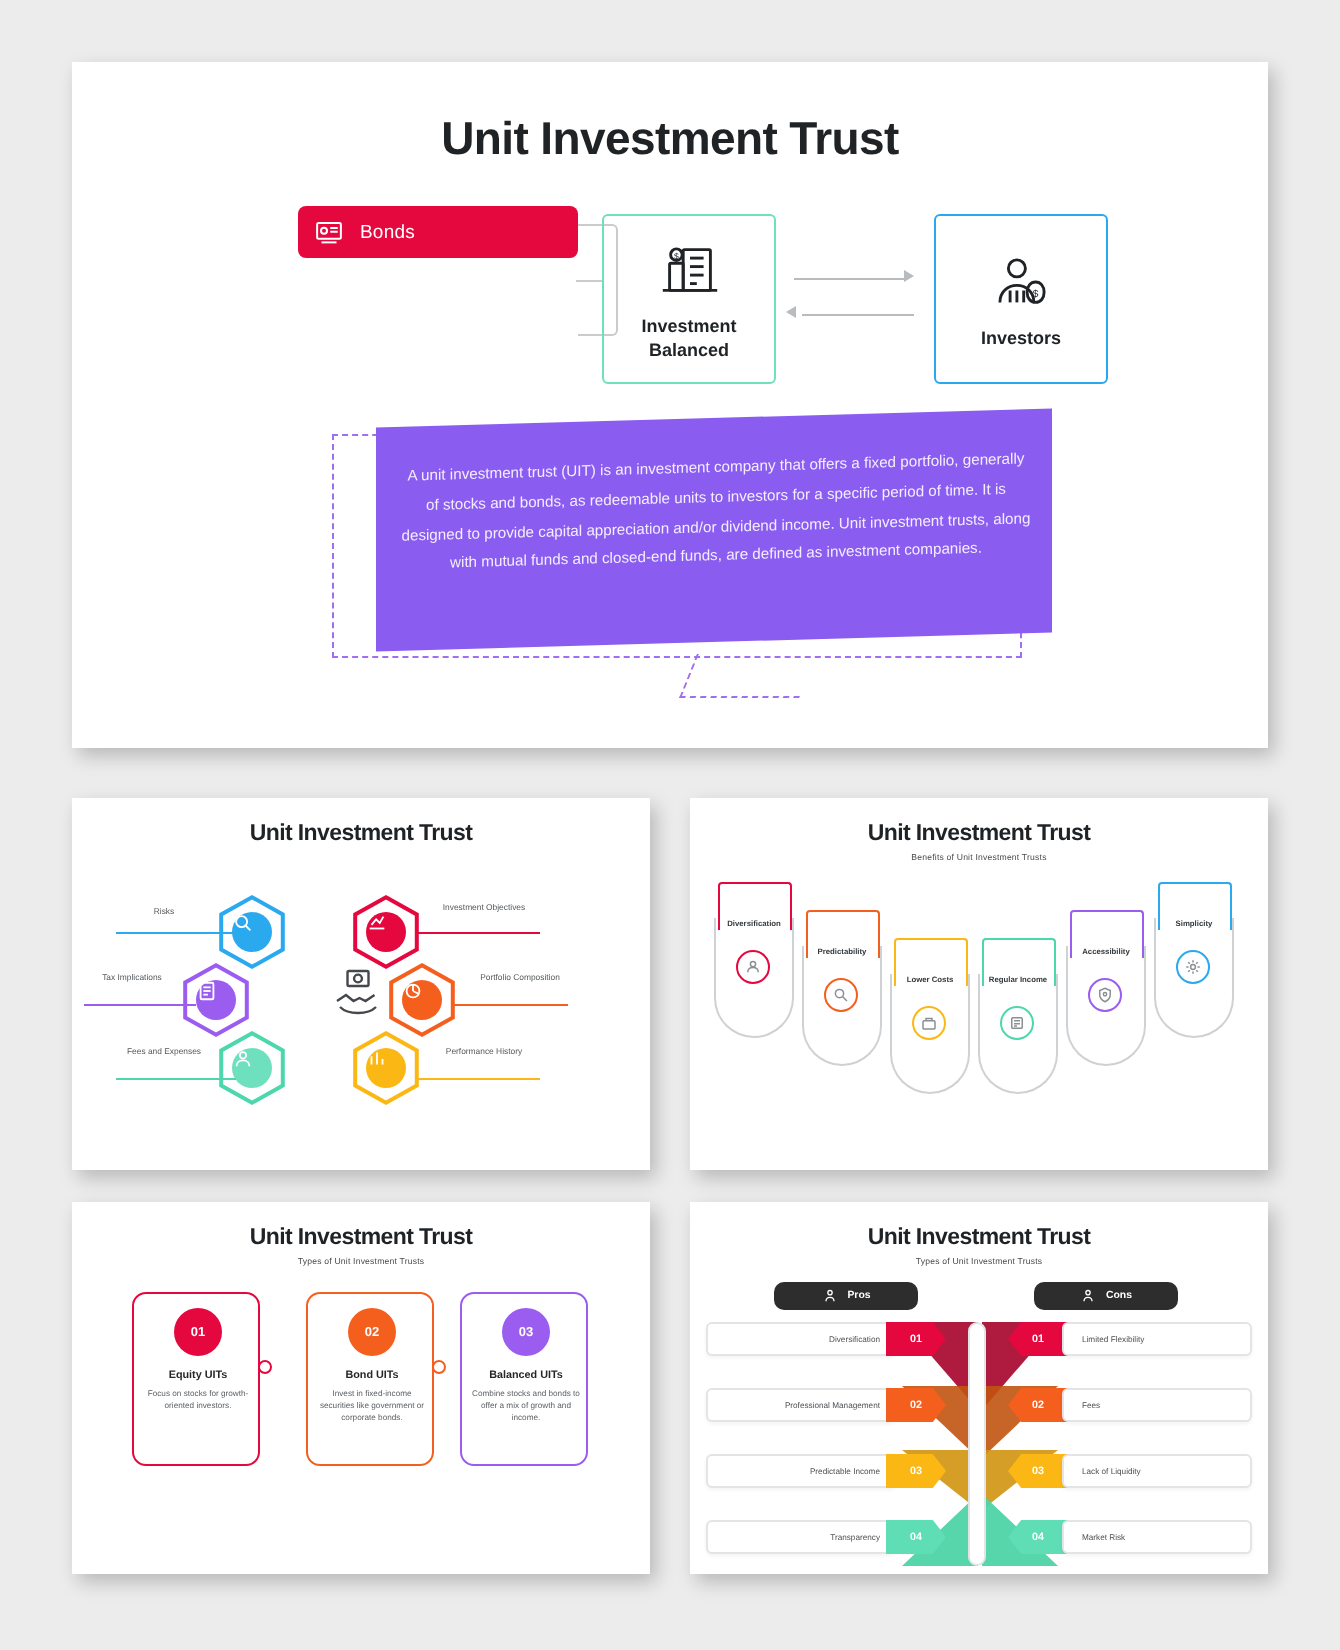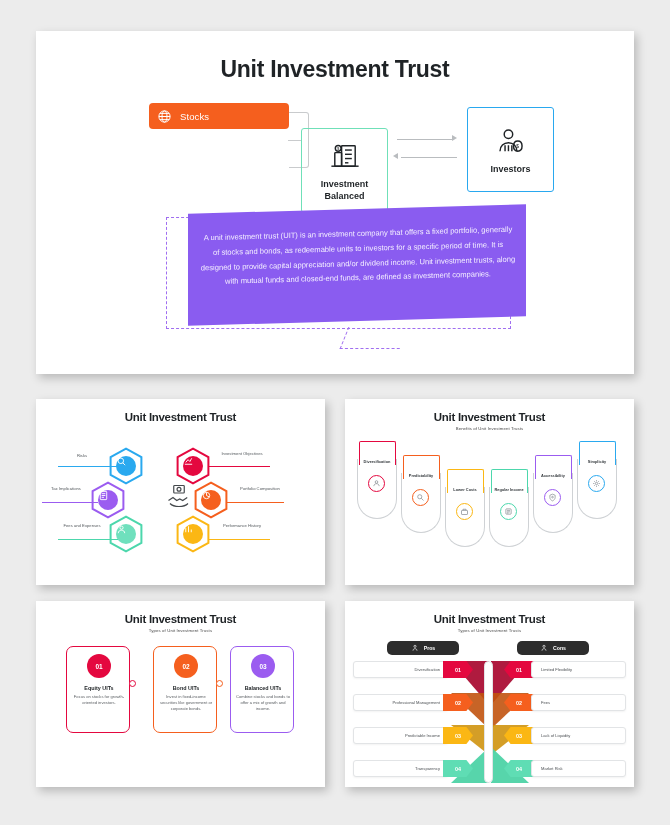--- a/index.html
+++ b/index.html
@@ -56,21 +56,21 @@
   .brace:before {
     content: ""; position: absolute; left: -1px; top: 27px; width: 13px;
     height: 1px; background: #c9cbcd;
   }
 
   .flow-box {
     position: absolute; width: 87px; height: 85px; top: 4px;
     border-radius: 3px; display: flex; flex-direction: column;
     align-items: center; justify-content: center;
   }
-  #box-company { left: 265px; border: 1.6px solid #6fe0b8; margin-top: 21px; }
+  #box-company { left: 265px; border: 1.6px solid #6fe0b8; }
   #box-investors { left: 431px; border: 1.6px solid #29a8ef; }
   .flow-box .bigic { width: 34px; height: 34px; margin-bottom: 6px; }
   .flow-box .bigic svg { width: 100%; height: 100%; }
   .flow-box .cap {
     font-size: 9px; font-weight: bold; color: #1f2326;
     text-align: center; line-height: 1.25;
   }
   .arrows { position: absolute; left: 357px; top: 34px; width: 70px; height: 26px; }
   .arrow-line { position: absolute; height: 1.2px; background: #b9bcbf; width: 56px; }
   .arrow-line.top { top: 2px; left: 4px; }
@@ -204,31 +204,31 @@
 <body>
 
 <div class="page">
 
   <div class="slide" id="slide-hero">
     <div class="s-title">Unit Investment Trust</div>
 
     <div class="hero-flow">
 
       <div class="cat-col">
-        <div class="cat-bar" id="cat-1" style="background: rgb(245, 95, 30);">
+        <div class="cat-bar" id="cat-0" style="background: rgb(228, 8, 63);">
           <span class="ic">
             <svg viewBox="0 0 24 24" fill="none" stroke="#fff" stroke-width="1.6">
-              <circle cx="12" cy="12" r="9"></circle>
-              <ellipse cx="12" cy="12" rx="4" ry="9"></ellipse>
-              <line x1="3" y1="12" x2="21" y2="12"></line>
-              <line x1="4.5" y1="7" x2="19.5" y2="7"></line>
-                <line x1="4.5" y1="17" x2="19.5" y2="17"></line>
+              <rect x="2.5" y="4" width="19" height="12.5" rx="1.2"></rect>
+              <circle cx="8" cy="10.2" r="2.4"></circle>
+              <line x1="13" y1="8" x2="19" y2="8"></line>
+                <line x1="13" y1="11" x2="19" y2="11"></line>
+              <line x1="6" y1="19.5" x2="18" y2="19.5"></line>
             </svg>
           </span>
-          <span>Stocks</span>
+          <span>Bonds</span>
         </div>
       </div>
 
       <div class="brace"></div>
 
       <div class="flow-box" id="box-company">
         <span class="bigic">
           <svg viewBox="0 0 40 40" fill="none" stroke="#1f2326" stroke-width="1.7">
             <rect x="16" y="8" width="16" height="24" rx="0.8"></rect>
             <line x1="20" y1="13" x2="28" y2="13"></line>

